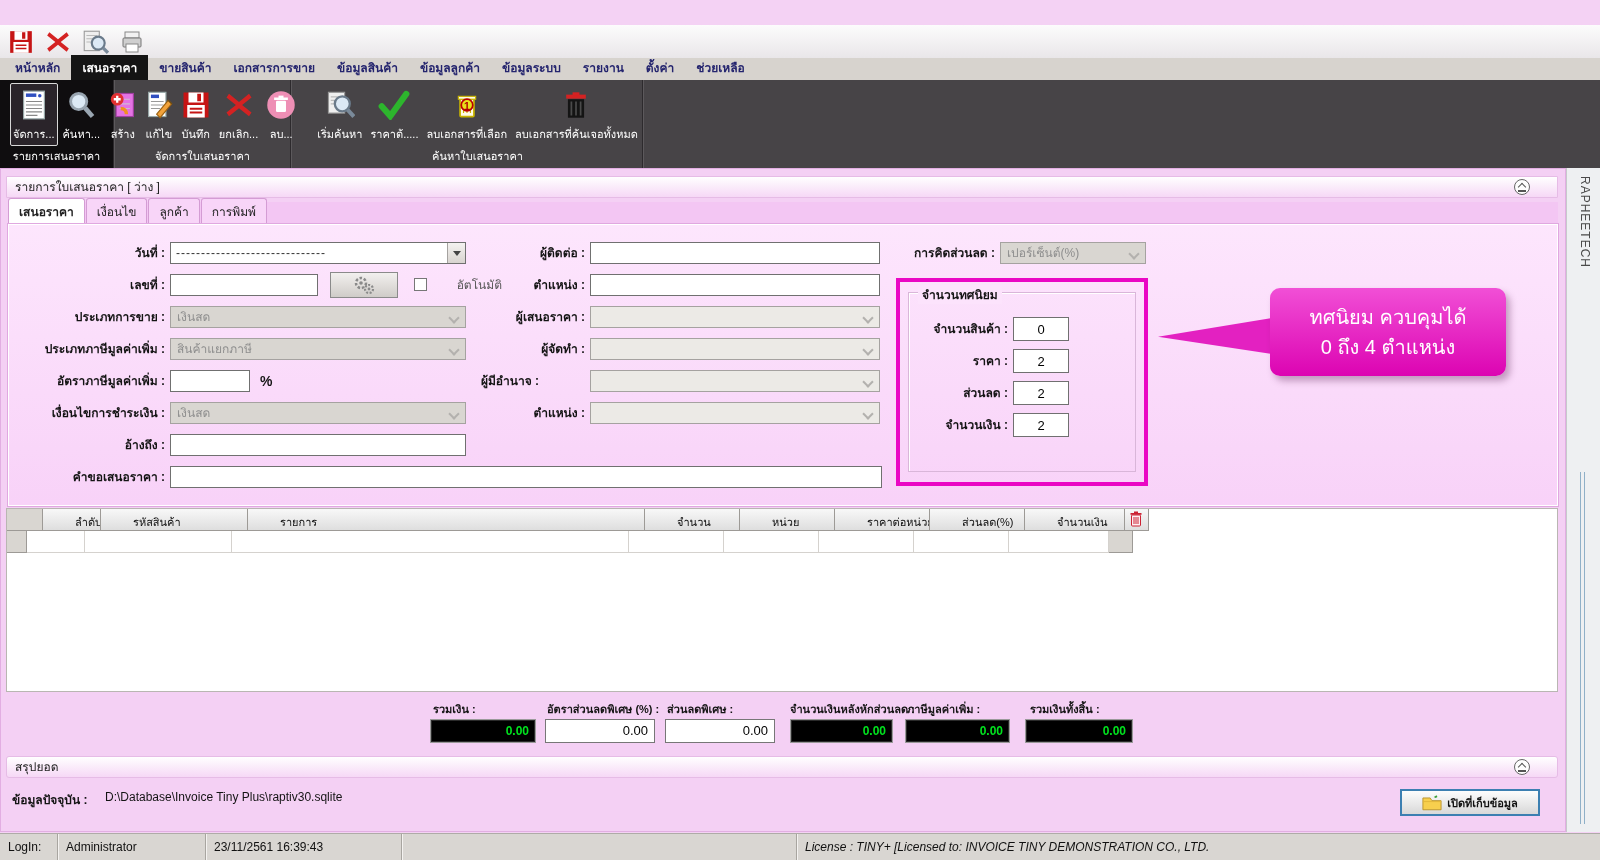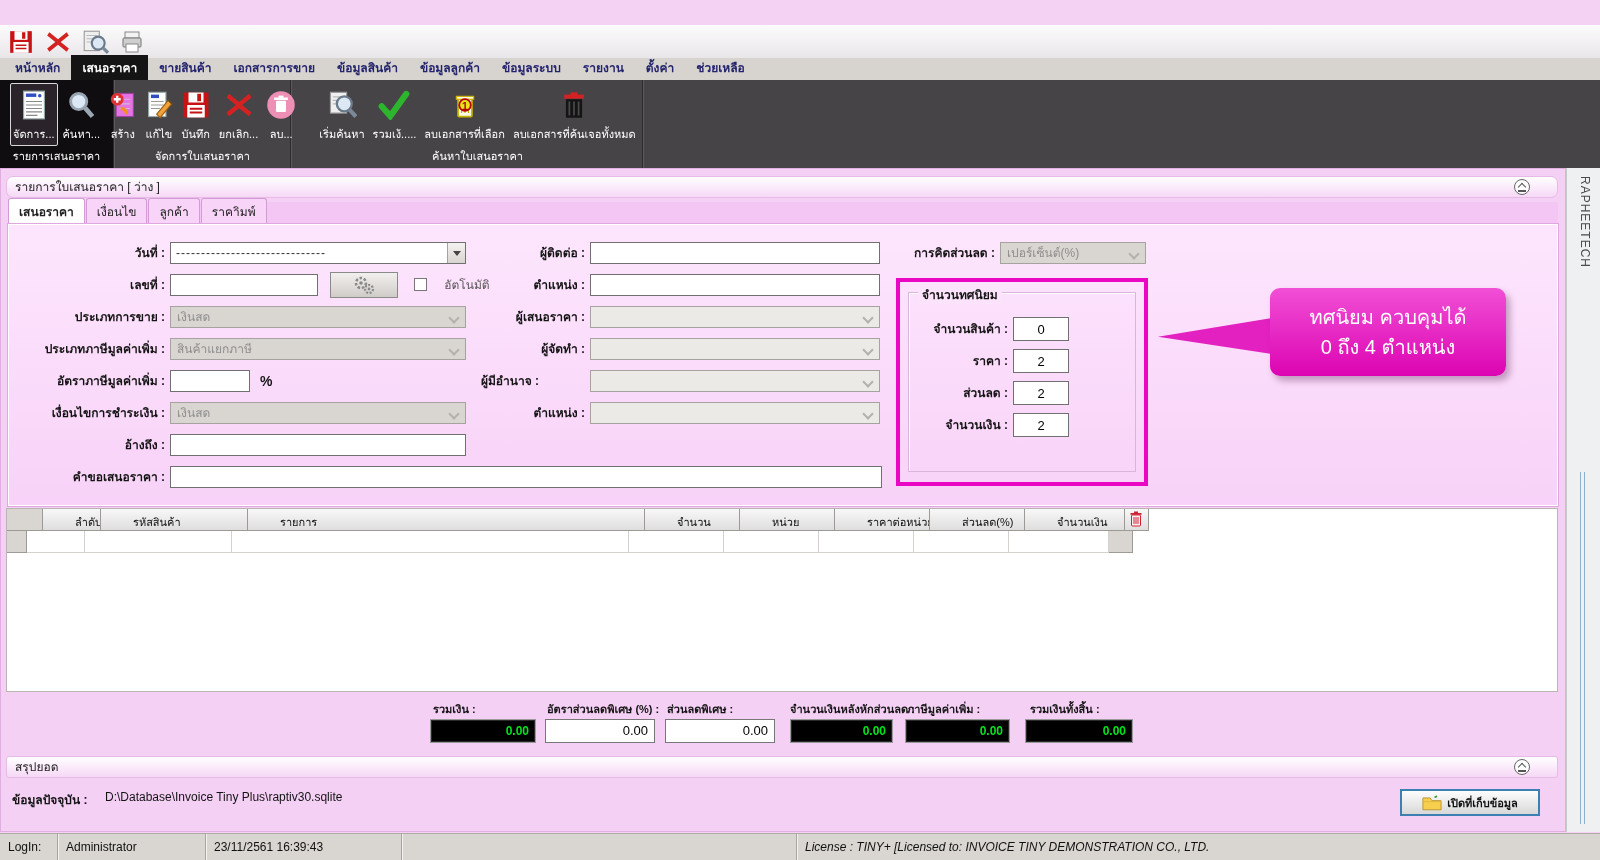--- a/index.html
+++ b/index.html
@@ -51,21 +51,21 @@
 
   
   .content { position:absolute; left:0; top:168px; width:1566px; height:664px; background:#f4d0f4; border:1px solid #e2aee2; }
   .sidestrip { position:absolute; left:1566px; top:168px; width:34px; height:664px; background:#eef0f2; border-left:1px solid #c7c9cc; }
   .vtext { position:absolute; left:1592px; top:176px; transform:rotate(90deg); transform-origin:0 0;
            font-size:12px; color:#4a4a4a; letter-spacing:1px; white-space:nowrap; }
   .dbllines { position:absolute; left:1580px; top:472px; width:5px; height:352px;
               border-left:1px solid #8fb0c8; border-right:1px solid #8fb0c8; }
 
   .phead { position:absolute; left:6px; top:176px; width:1552px; height:22px;
-           background:linear-gradient(#ffffff,#f6d8f6); border:1px solid #e6bce6; border-radius:7px;
+           background:linear-gradient(#ffffff,#f6d8f6); border:1px solid #e6bce6; border-radius:1px;
            font-size:12px; line-height:20px; color:#222; padding-left:8px; }
   .circbtn { position:absolute; width:16px; height:16px; border:1px solid #666; border-radius:50%; background:#fdfdfd; }
   .circbtn::before { content:""; position:absolute; left:4px; top:4px; width:5px; height:5px;
                      border-left:1.5px solid #555; border-top:1.5px solid #555; transform:rotate(45deg); }
   .circbtn::after { content:""; position:absolute; left:3px; top:10px; width:8px; height:1.5px; background:#555; }
 
   .tabstrip { position:absolute; left:8px; top:202px; width:1550px; height:22px; background:#f3c6f3; display:flex; align-items:flex-end; }
   .ptab { font-size:12px; color:#222; padding:3px 10px; border:1px solid #d49cd4; border-bottom:none; background:#f8d5f8; border-radius:3px 3px 0 0; margin-right:1px; }
   .ptab.active { background:#ffffff; font-weight:bold; }
 
@@ -292,21 +292,21 @@
               </svg>
             </span>
           <span class="rlbl">เริ่มค้นหา</span>
         </div>
         <div class="rbtn">
           <span class="ric">
               <svg width="32" height="30" viewBox="0 0 26 24">
                 <path d="M3 13 10 21 23 3" stroke="#2db52d" stroke-width="5" fill="none" stroke-linecap="round"></path>
               </svg>
             </span>
-          <span class="rlbl">รวมเง้.....</span>
+          <span class="rlbl">ราคาต้.....</span>
         </div>
         <div class="rbtn">
           <span class="ric">
               <svg width="28" height="30" viewBox="0 0 24 26">
                 <rect x="6" y="8" width="12" height="15" rx="1" fill="#fffbe6" stroke="#c8b400" stroke-width="1.5"></rect>
                 <rect x="4.5" y="5.5" width="15" height="2.5" fill="#fffbe6" stroke="#c8b400"></rect>
                 <path d="M9 11v9M12 11v9M15 11v9" stroke="#c8b400"></path>
                 <circle cx="12" cy="13" r="5" fill="#e8e21a" stroke="#b00" stroke-width="1.5"></circle>
                 <text x="12" y="17" text-anchor="middle" font-size="9" font-weight="bold" fill="#b00000">1</text>
               </svg>
@@ -335,21 +335,21 @@
   <div class="vtext">RAPHEETECH</div>
   <div class="dbllines"></div>
 
   <div class="phead">รายการใบเสนอราคา [  ว่าง ]</div>
   <div class="circbtn" style="left:1514px; top:179px;"></div>
 
   <div class="tabstrip">
     <span class="ptab active">เสนอราคา</span>
     <span class="ptab">เงื่อนไข</span>
     <span class="ptab">ลูกค้า</span>
-    <span class="ptab">ราคาิมพ์</span>
+    <span class="ptab">การพิมพ์</span>
   </div>
 
   <div class="formpanel"></div>
 
   <div class="lbl" style="left:5px;  top:242px; width:160px;">วันที่ :</div>
   <div class="combolight" style="left:170px; top:242px; width:296px;">
     <span class="val">------------------------------</span>
     <span class="drop"></span>
   </div>
 
@@ -357,21 +357,21 @@
   <input class="tin" style="left: 170px; top: 274px; width: 148px;">
   <div class="gearbtn" style="left:330px; top:272px; width:68px; height:26px;">
     <svg width="26" height="20" viewBox="0 0 26 20">
         <circle cx="10" cy="8" r="5" fill="none" stroke="#8a8a8a" stroke-width="2.5" stroke-dasharray="2.5 1.8"></circle>
         <circle cx="10" cy="8" r="1.8" fill="#8a8a8a"></circle>
         <circle cx="18" cy="14" r="4" fill="none" stroke="#8a8a8a" stroke-width="2.2" stroke-dasharray="2 1.5"></circle>
         <circle cx="18" cy="14" r="1.4" fill="#8a8a8a"></circle>
       </svg>
   </div>
   <div class="chk" style="left:414px; top:278px;"></div>
-  <div class="lbl" style="left:432px; top:274px; width:70px; text-align:center; font-weight:normal; color:#555;">อัตโนมัติ</div>
+  <div class="lbl" style="left:432px; top:274px; width:70px; text-align:right; font-weight:normal; color:#555;">อัตโนมัติ</div>
 
   <div class="lbl" style="left:5px;  top:306px; width:160px;">ประเภทการขาย :</div>
   <div class="cbo" style="left:170px; top:306px; width:296px;">เงินสด</div>
 
   <div class="lbl" style="left:5px;  top:338px; width:160px;">ประเภทภาษีมูลค่าเพิ่ม :</div>
   <div class="cbo" style="left:170px; top:338px; width:296px;">สินค้าแยกภาษี</div>
 
   <div class="lbl" style="left:5px;  top:370px; width:160px;">อัตราภาษีมูลค่าเพิ่ม :</div>
   <input class="tin" style="left: 170px; top: 370px; width: 80px;">
   <div class="lbl" style="left:260px; top:370px; width:24px; text-align:left; font-size:14px;">%</div>

